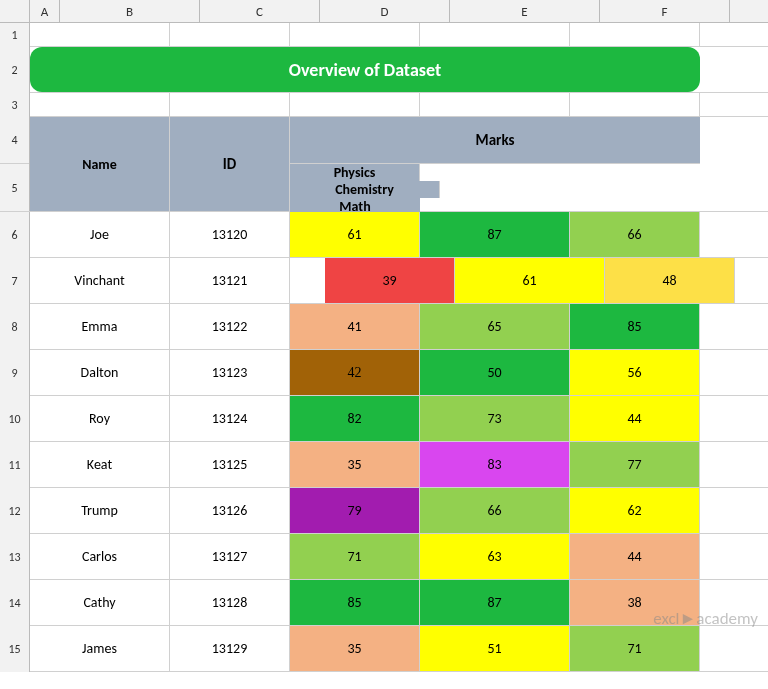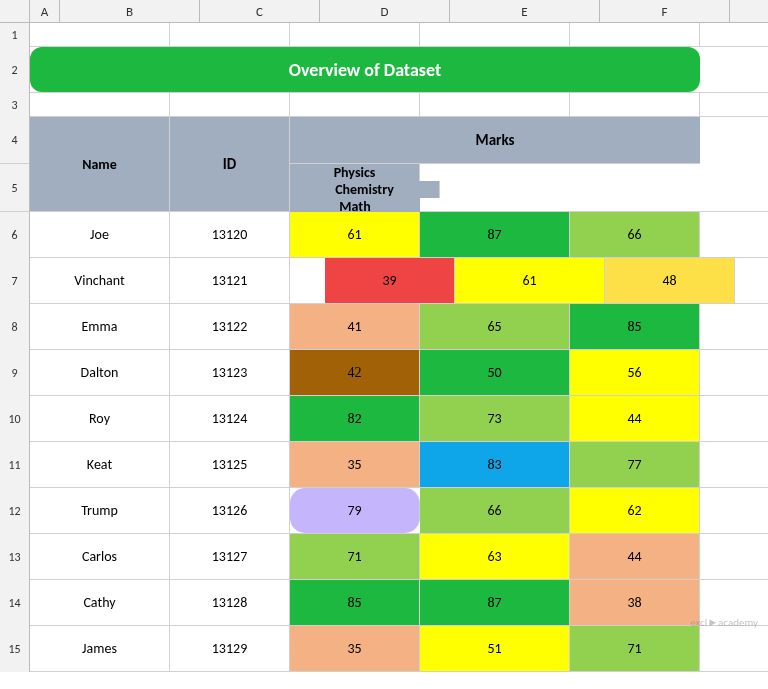--- a/index.html
+++ b/index.html
@@ -187,21 +187,21 @@
       flex-direction: row;
       border-bottom: 1px solid #d0d0d0;
     }
 
     
     .watermark {
       position: absolute;
       bottom: 60px;
       right: 10px;
       opacity: 0.5;
-      font-size: 11px;
+      font-size: 17px;
       color: #888;
       pointer-events: none;
     }
   </style>
 </head>
 <body>
 
 <div class="spreadsheet-container" data-name="spreadsheet" style="position:relative;">
   <div class="grid-wrapper" data-name="grid">
 
@@ -300,28 +300,28 @@
       <div class="cell cell-c data-id-cell" data-name="cell-id-10">13124</div>
       <div class="cell cell-d" data-name="cell-physics-10" style="background:#1db840;">82</div>
       <div class="cell cell-e" data-name="cell-chemistry-10" style="background:#92d050;">73</div>
       <div class="cell cell-f" data-name="cell-math-10" style="background:#ffff00;">44</div>
     </div>
           <div class="sheet-row row-h46" data-name="row-11">
       <div class="row-num" data-name="row-num-11">11</div>
       <div class="cell cell-b data-name-cell" data-name="cell-name-11">Keat</div>
       <div class="cell cell-c data-id-cell" data-name="cell-id-11">13125</div>
       <div class="cell cell-d" data-name="cell-physics-11" style="background:#f4b183;">35</div>
-      <div class="cell cell-e" data-name="cell-chemistry-11" style="background:#0ea5e9;">83</div>
+      <div class="cell cell-e" data-name="cell-chemistry-11" style="background:#d946ef;">83</div>
       <div class="cell cell-f" data-name="cell-math-11" style="background:#92d050;">77</div>
     </div>
           <div class="sheet-row row-h46" data-name="row-12">
       <div class="row-num" data-name="row-num-12">12</div>
       <div class="cell cell-b data-name-cell" data-name="cell-name-12">Trump</div>
       <div class="cell cell-c data-id-cell" data-name="cell-id-12">13126</div>
-      <div class="cell cell-d" data-name="cell-physics-12" style="background:#c4b5fd;border-radius:15px;">79</div>
+      <div class="cell cell-d" data-name="cell-physics-12" style="background:#a21caf;">79</div>
       <div class="cell cell-e" data-name="cell-chemistry-12" style="background:#92d050;">66</div>
       <div class="cell cell-f" data-name="cell-math-12" style="background:#ffff00;">62</div>
     </div>
           <div class="sheet-row row-h46" data-name="row-13">
       <div class="row-num" data-name="row-num-13">13</div>
       <div class="cell cell-b data-name-cell" data-name="cell-name-13">Carlos</div>
       <div class="cell cell-c data-id-cell" data-name="cell-id-13">13127</div>
       <div class="cell cell-d" data-name="cell-physics-13" style="background:#92d050;">71</div>
       <div class="cell cell-e" data-name="cell-chemistry-13" style="background:#ffff00;">63</div>
       <div class="cell cell-f" data-name="cell-math-13" style="background:#f4b183;">44</div>

